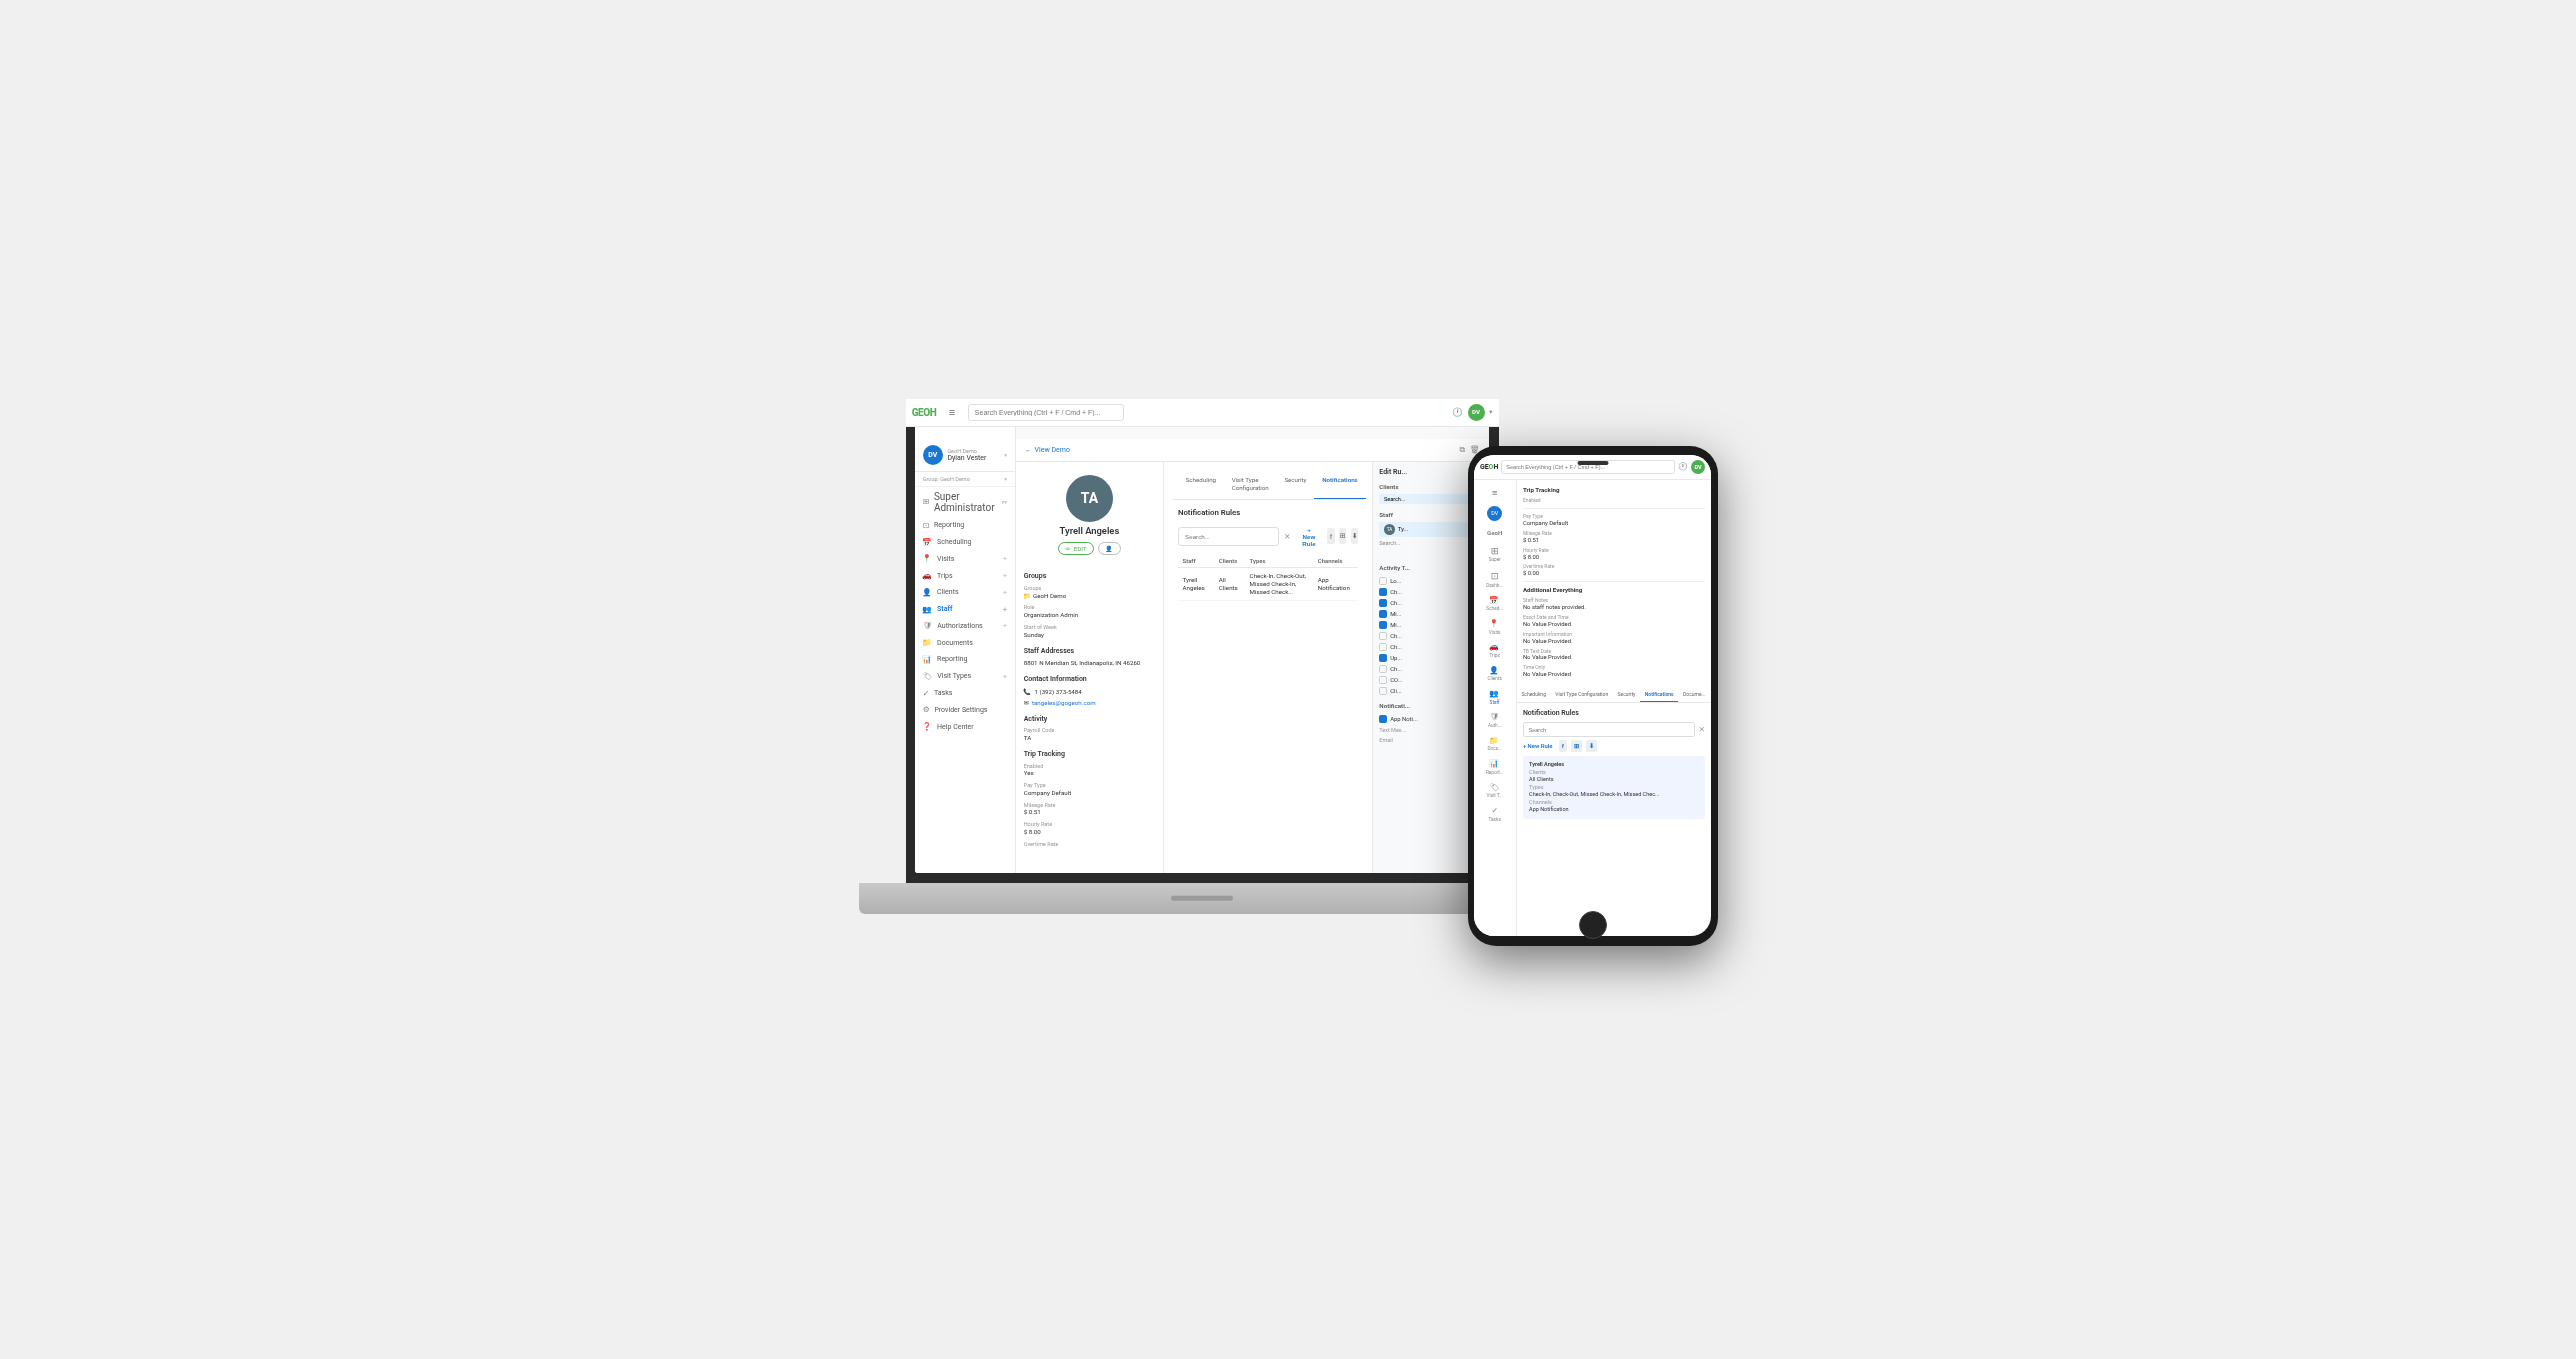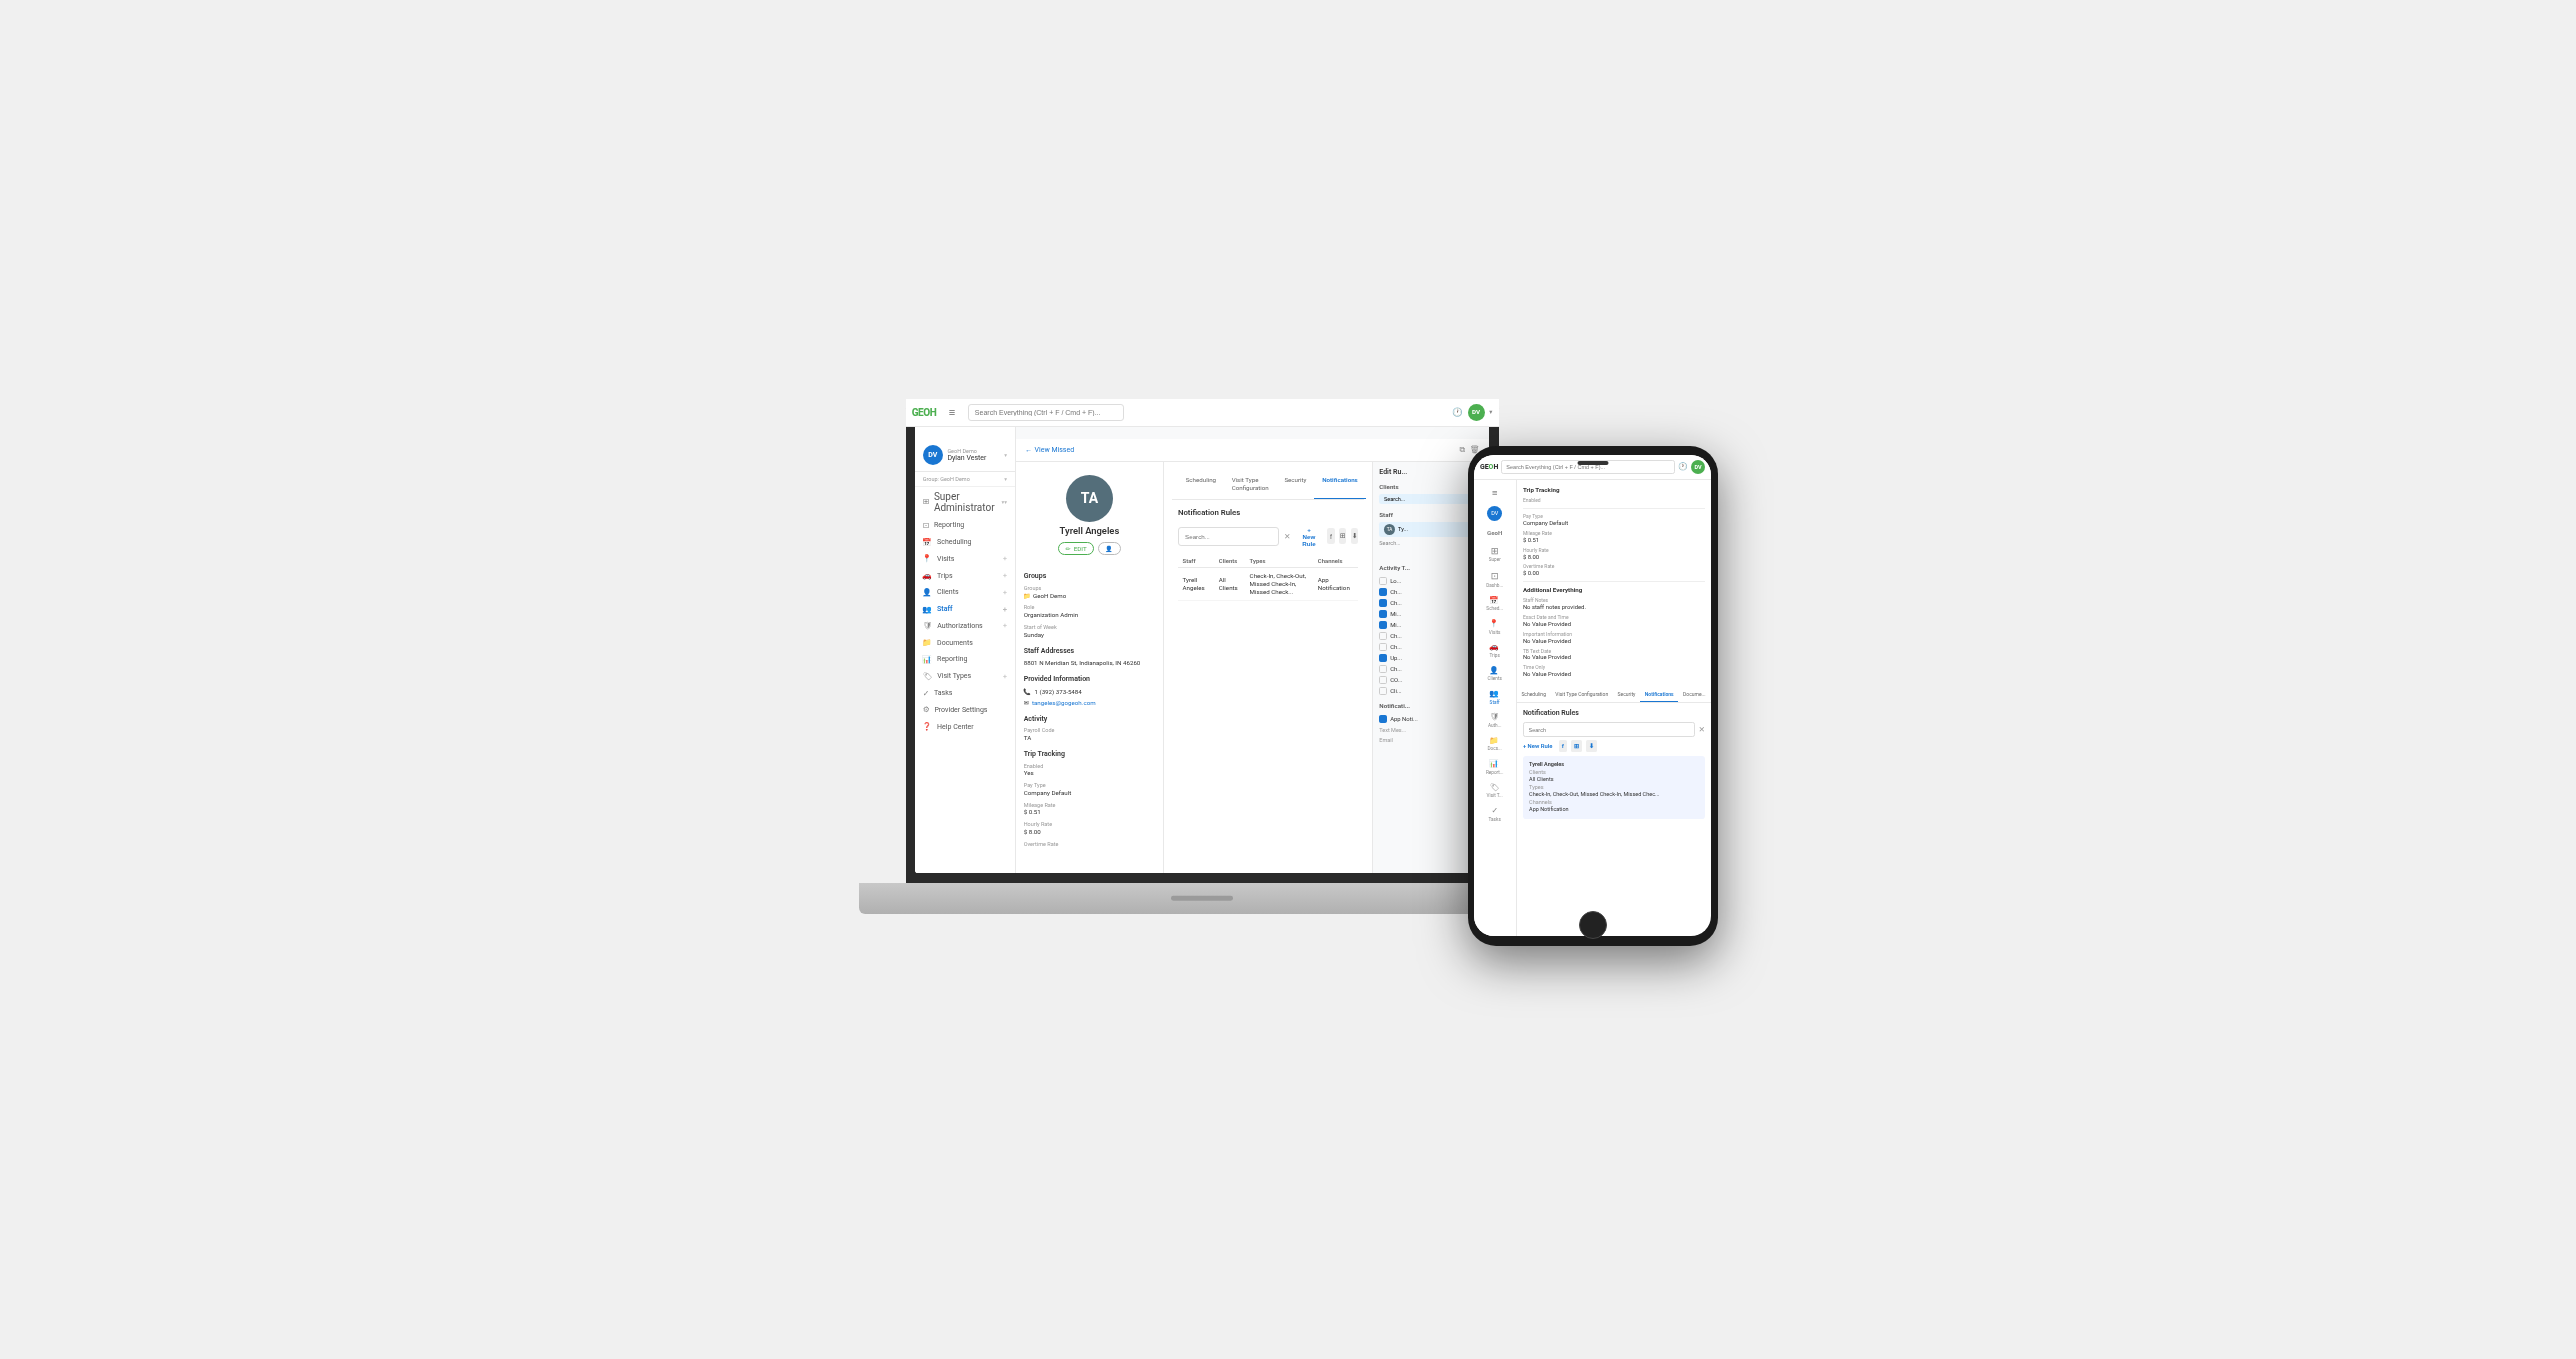--- a/index.html
+++ b/index.html
@@ -798,21 +798,21 @@
               <span class="s-icon">❓</span>
               <span>Help Center</span>
             </div>
           </div>
 
           <div class="main-content">
 
             <div class="staff-header">
               <div class="back-link">
                 <span>←</span>
-                <span>View Missed</span>
+                <span>View Demo</span>
               </div>
               <div style="margin-left:auto;display:flex;gap:4.7px">
                 <span style="font-size:7.8px;color:#888">⧉</span>
                 <span style="font-size:7.8px;color:#888">🗑</span>
               </div>
             </div>
 
             <div class="content-split">
 
               <div class="staff-info-panel">
@@ -835,21 +835,21 @@
                   <span style="font-size:6.2px;color:#888">📁</span> <span>GeoH Demo</span>
                 </div>
                 <div class="detail-label">Role</div>
                 <div class="detail-value">Organization Admin</div>
                 <div class="detail-label">Start of Week</div>
                 <div class="detail-value">Sunday</div>
 
                 <div class="section-title">Staff Addresses</div>
                 <div class="detail-value">8801 N Meridian St, Indianapolis, IN 46260</div>
 
-                <div class="section-title">Provided Information</div>
+                <div class="section-title">Contact Information</div>
                 <div class="phone-row">
                   <span>📞</span>
                   <span>1 (392) 373-5484</span>
                 </div>
                 <div class="phone-row">
                   <span>✉</span>
                   <span class="link-value">tangeles@gogeoh.com</span>
                 </div>
 
                 <div class="section-title">Activity</div>

